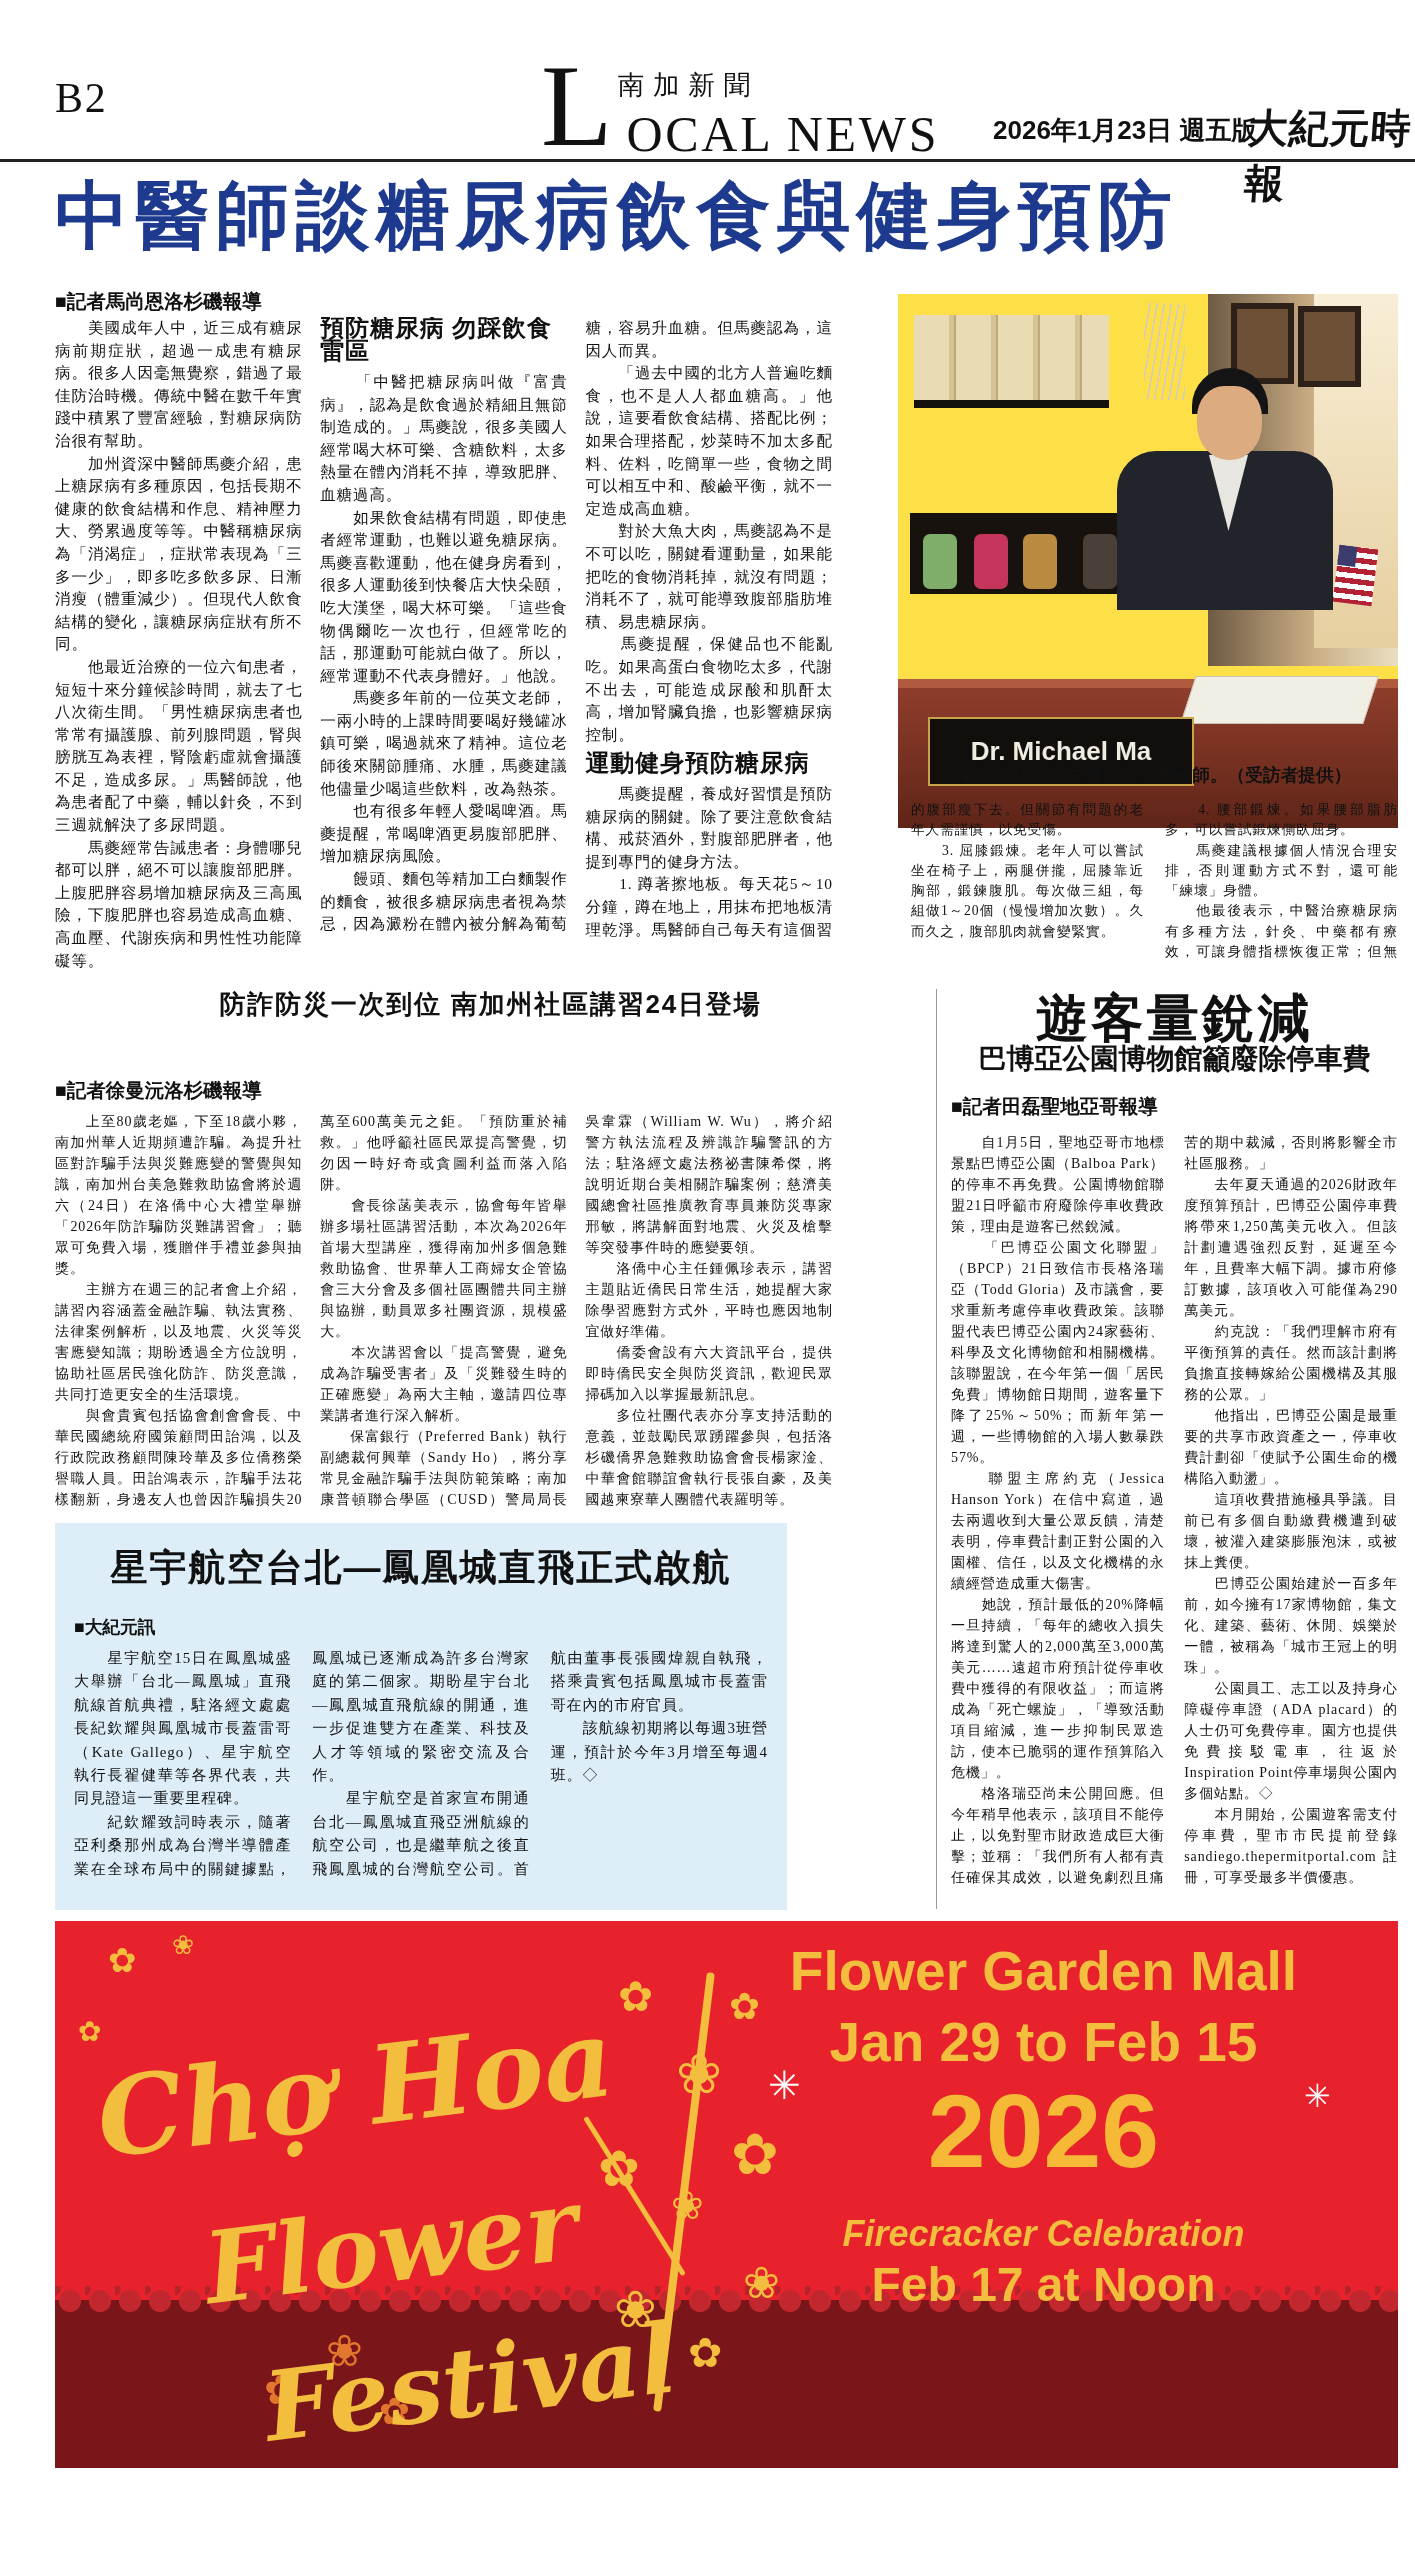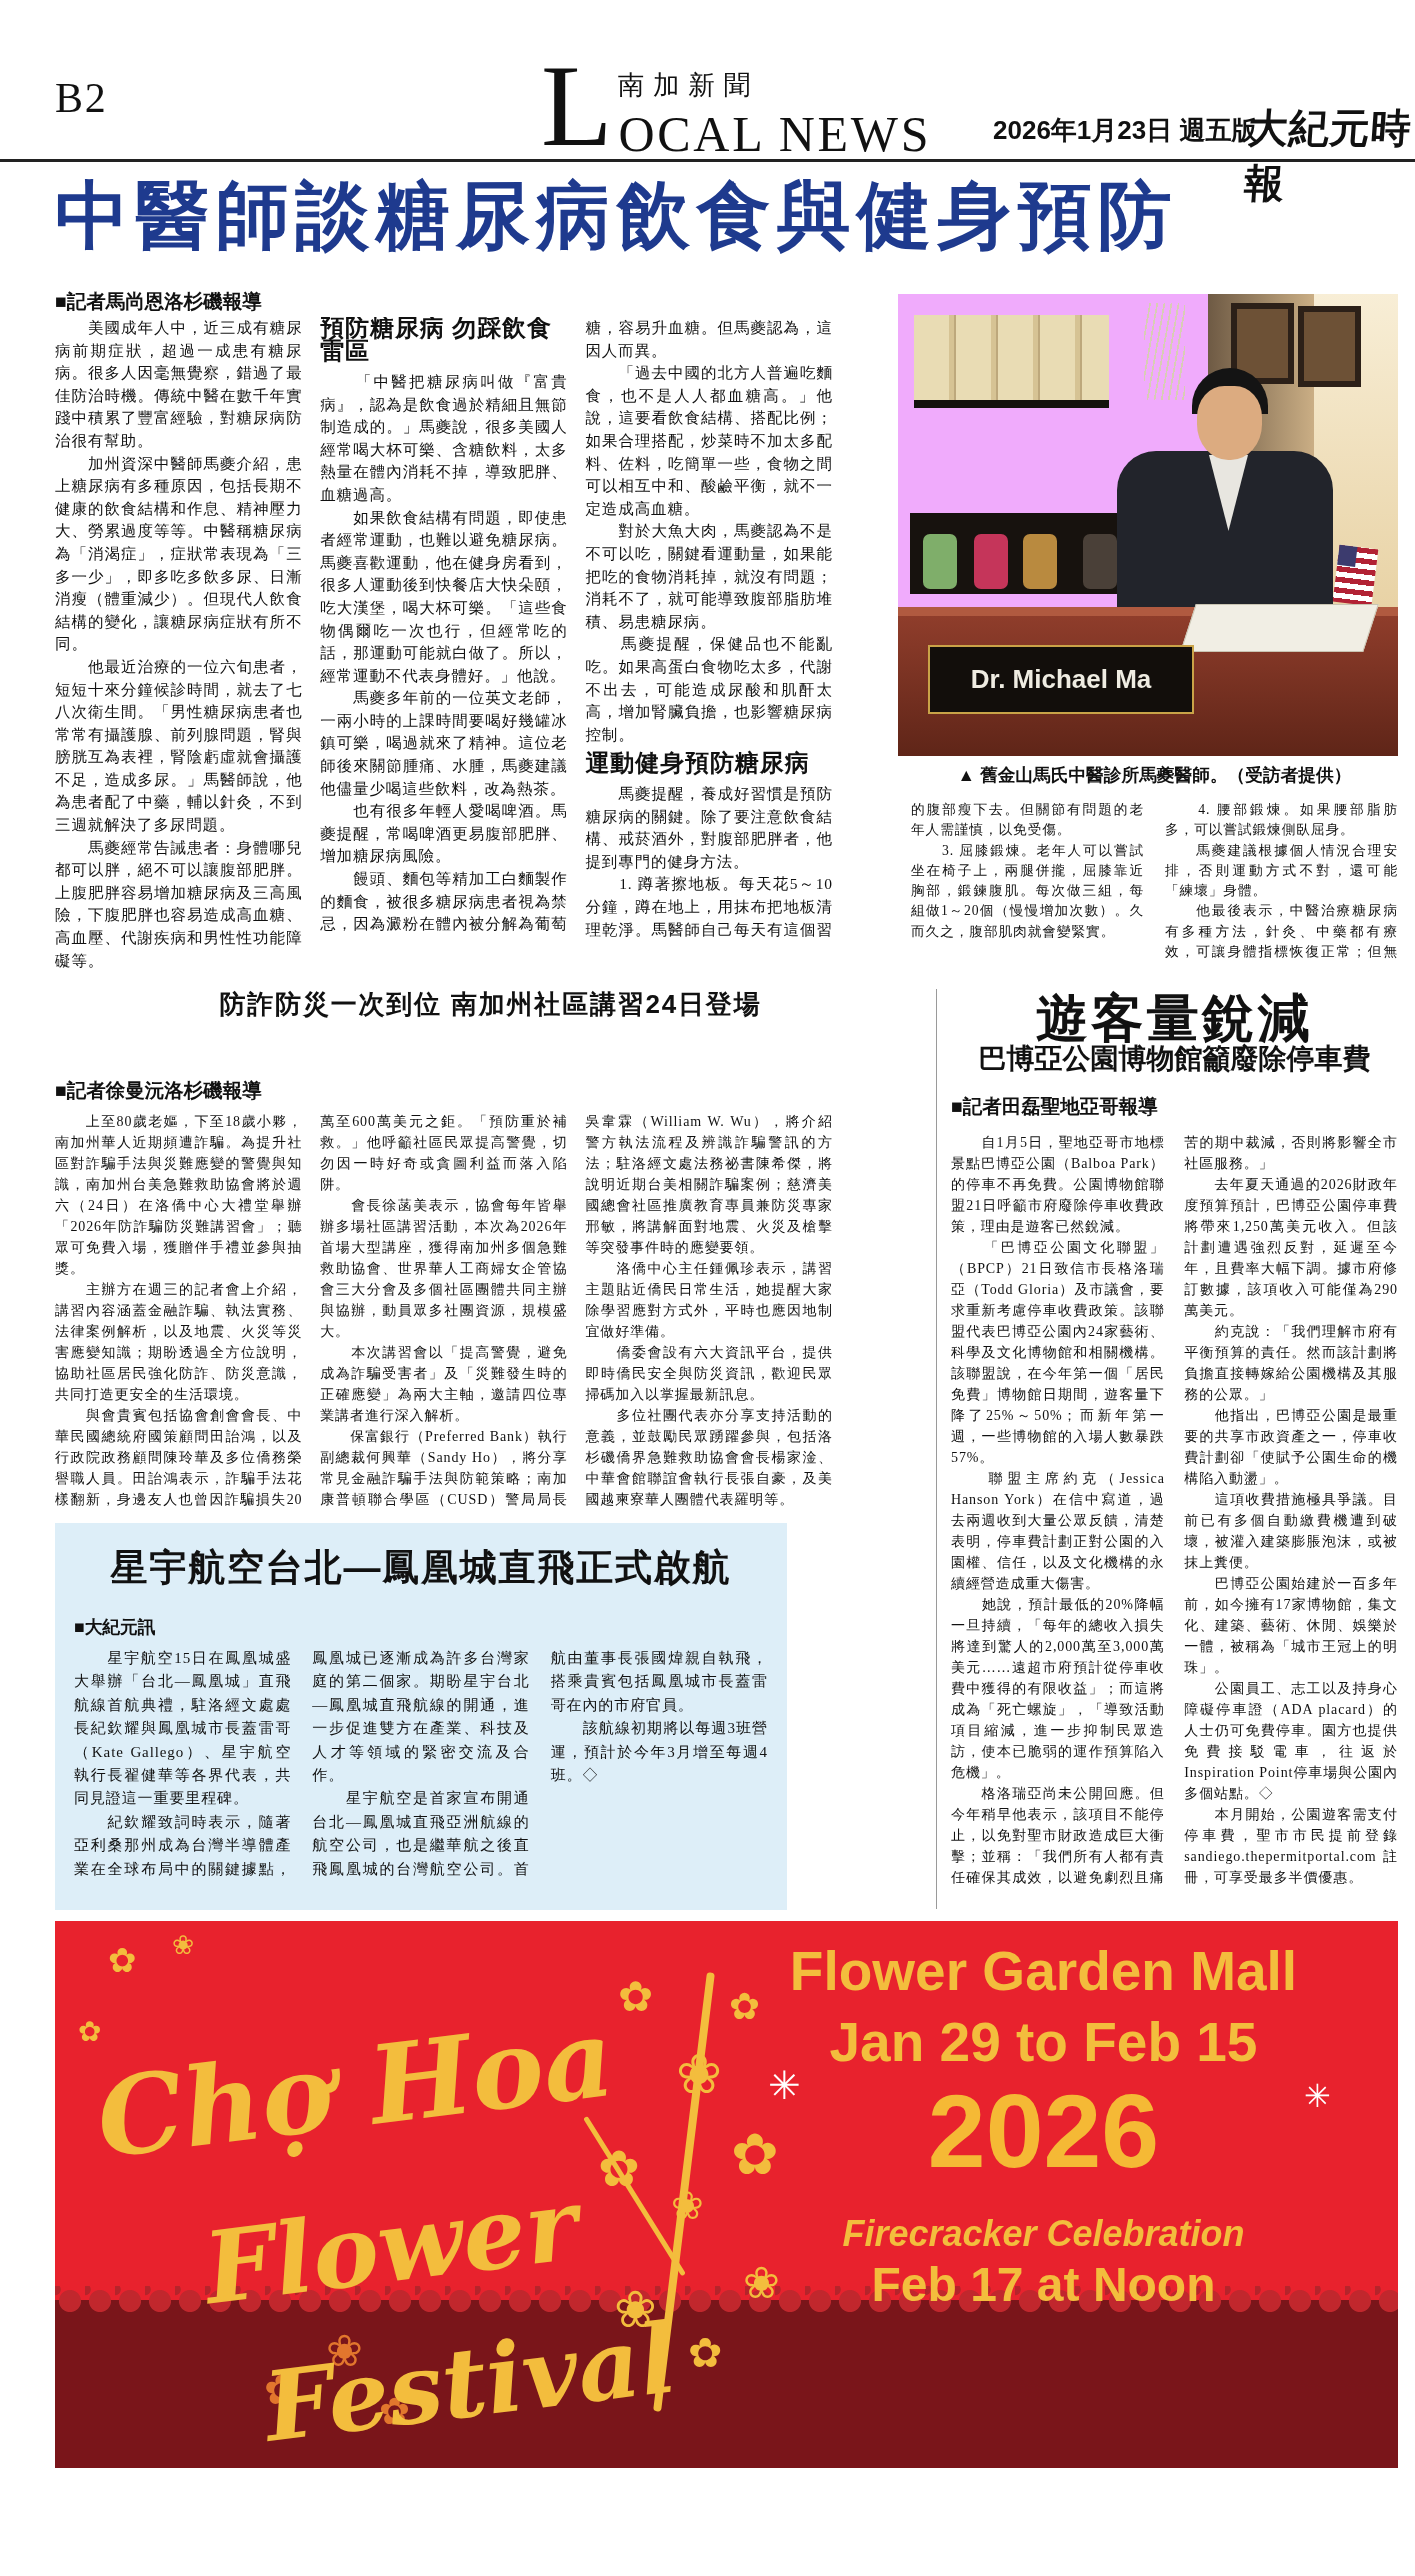--- a/index.html
+++ b/index.html
@@ -5,21 +5,21 @@
   html,body{margin:0;padding:0;background:#e9e9e9;}
   .page{position:relative;width:1415px;height:2576px;background:#ffffff;margin:0 auto;
         font-family:"Liberation Serif",serif;color:#111;overflow:hidden;}
   .abs{position:absolute;}
 
   
   .edition{left:55px;top:74px;font-size:42px;letter-spacing:1.8px;}
   .section-logo{left:541px;top:58px;display:flex;align-items:flex-start;}
   .big-l{font-size:117px;line-height:.82;font-weight:400;}
   .sec-cn{font-size:26.5px;letter-spacing:8.8px;font-family:"Liberation Sans",sans-serif;margin:8.8px 0 1.8px 5.3px;}
-  .sec-en{font-size:50px;letter-spacing:2.7px;margin-left:6px;}
+  .sec-en{font-size:50px;letter-spacing:2.7px;margin-left:14px;}
   .date-line{left:993px;top:113px;font-size:26px;font-weight:bold;font-family:"Liberation Sans",sans-serif;}
   .masthead{left:1246px;top:101px;font-size:40px;font-weight:900;letter-spacing:0.9px;transform:skewX(-4deg);}
   .header-rule{left:0;top:159px;width:1415px;height:2.7px;background:#222;}
 
   
   .byline{font-family:"Liberation Sans",sans-serif;font-weight:bold;font-size:19.5px;}
   .cols{column-fill:auto;overflow:hidden;}
   .cols p{margin:0;text-align:justify;text-justify:inter-ideograph;letter-spacing:0.9px;}
   .colhead{font-family:"Liberation Sans",sans-serif;font-weight:900;font-size:24px;
            margin:5.3px 0 8.8px;letter-spacing:0.9px;break-after:avoid;}
@@ -29,21 +29,21 @@
            letter-spacing:6.2px;color:#1e3a8e;font-family:"Liberation Sans",sans-serif;white-space:nowrap;}
   .a1-byline{left:55px;top:288px;}
   .a1-body{left:55px;top:317px;width:778px;height:662px;column-count:3;column-gap:17.7px;
            font-size:15.5px;line-height:22.6px;}
   .a1-right{left:911px;top:800px;width:487px;height:180px;column-count:2;column-gap:21px;
             font-size:13.7px;line-height:20.3px;}
   .caption{left:911px;top:763px;width:487px;font-size:17.7px;font-weight:bold;
            font-family:"Liberation Sans",sans-serif;text-align:center;}
 
   
-  .photo{left:898px;top:294px;width:500px;height:462px;background:#f0abfc;overflow:hidden;}
+  .photo{left:898px;top:294px;width:500px;height:534px;background:#fde047;overflow:hidden;}
   .ph-wall{position:absolute;right:0;top:0;width:190px;height:372px;
            background:linear-gradient(90deg,#6e5a44,#c9ad84 55%,#eadfc2);}
   .ph-window{position:absolute;right:0;top:0;width:84px;height:354px;
            background:linear-gradient(#f8eed6,#e6cf9f);}
   .ph-frame{position:absolute;width:51px;height:69px;background:#6d5136;border:6.2px solid #2c2018;}
   .ph-books{position:absolute;left:16px;top:21px;width:195px;height:85px;
             background:repeating-linear-gradient(90deg,#e9dcb4 0 35px,#d6c394 35px 40px,#bda87c 40px 42px);
             border-bottom:8px solid #15120e;}
   .ph-shelf2{position:absolute;left:12.4px;top:219px;width:237px;height:81px;background:#17120e;}
   .ph-jar{position:absolute;bottom:5.3px;width:34px;height:55px;border-radius:7px;}

